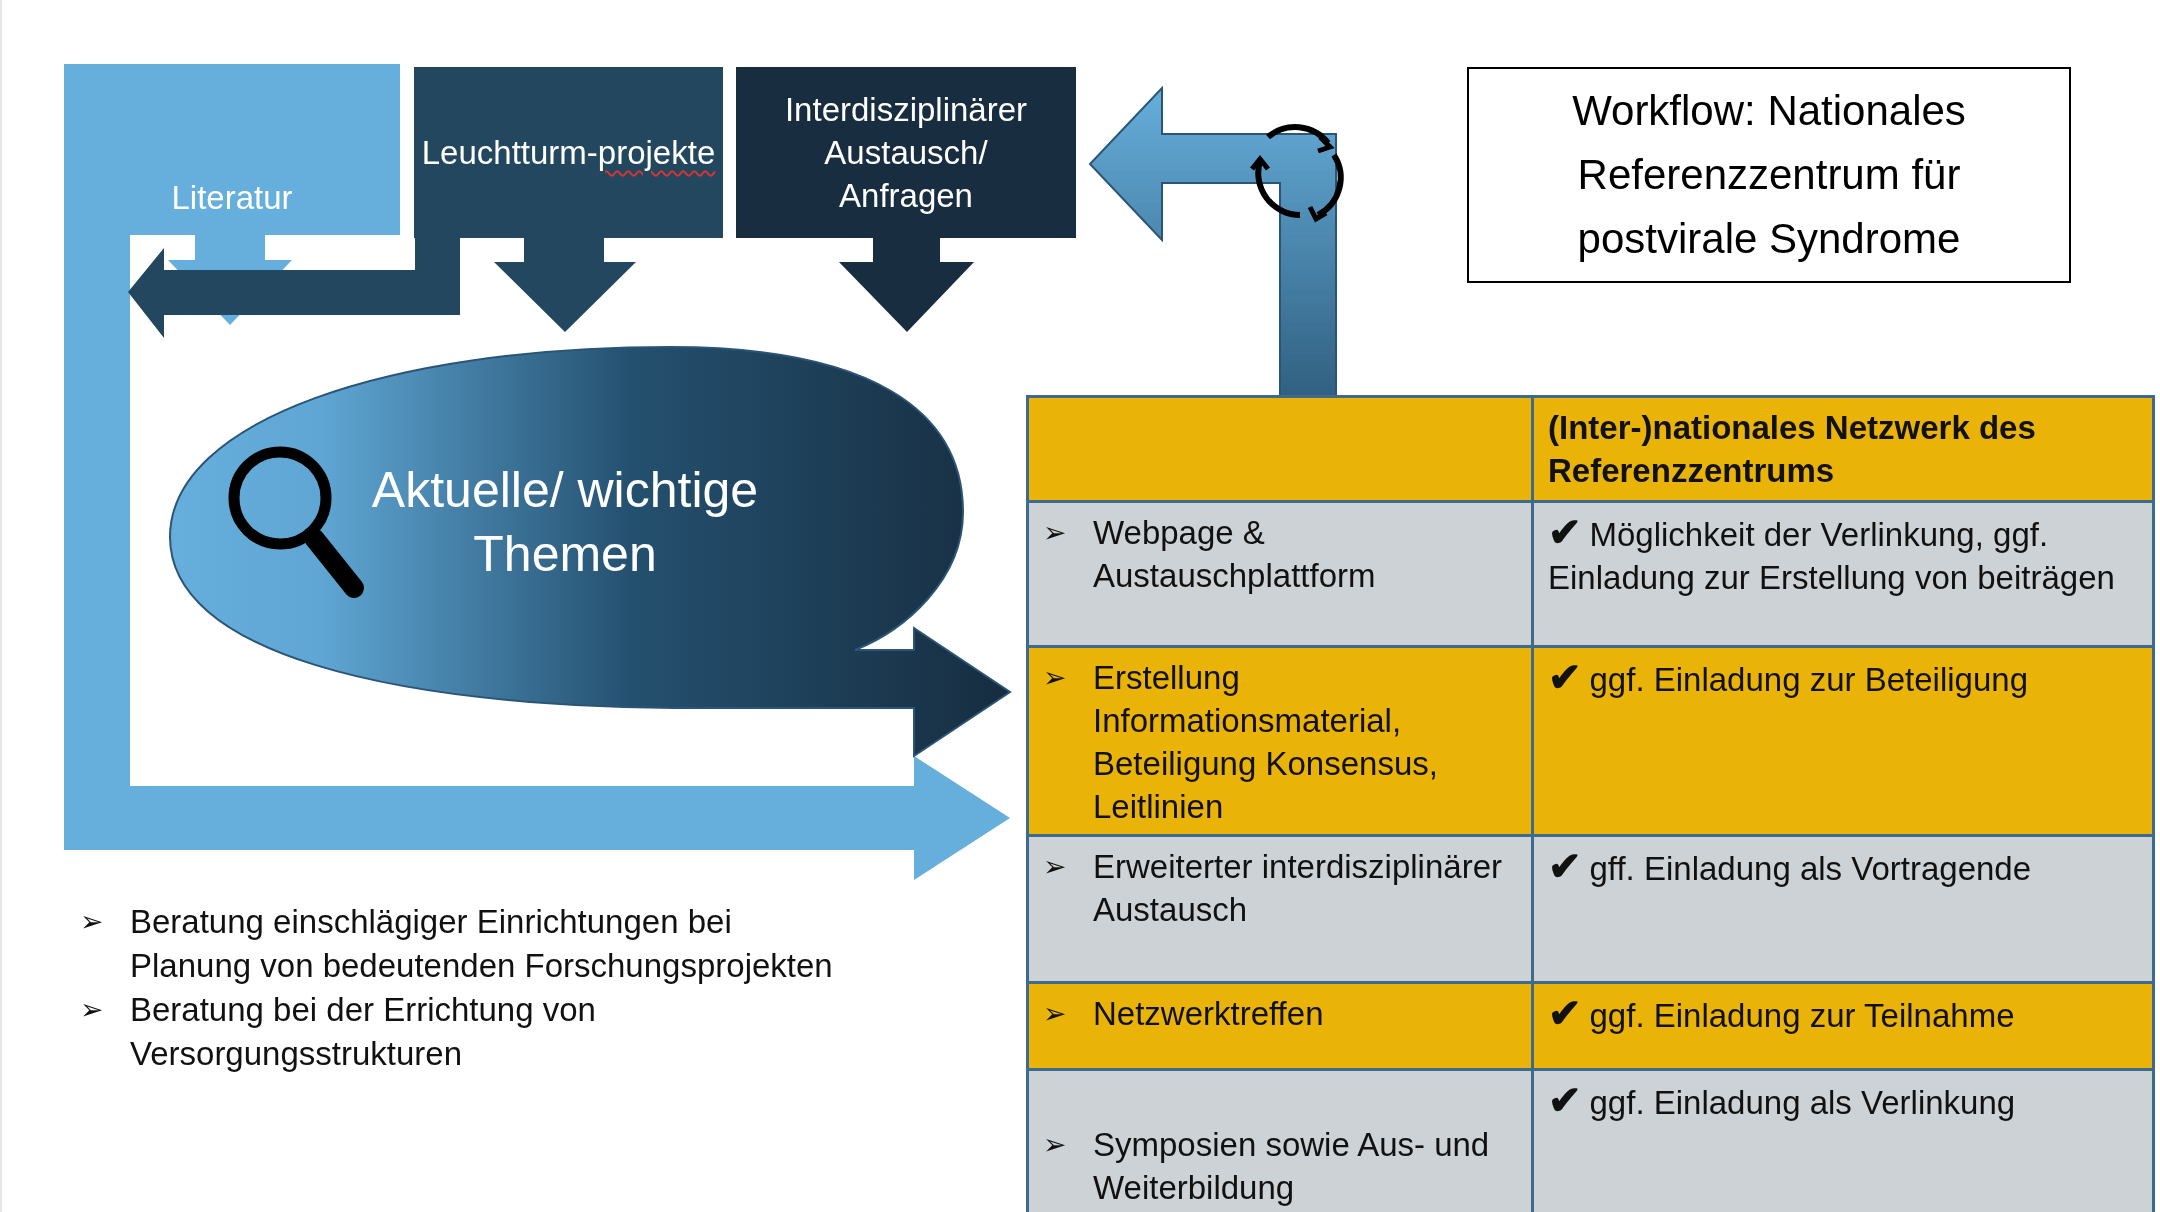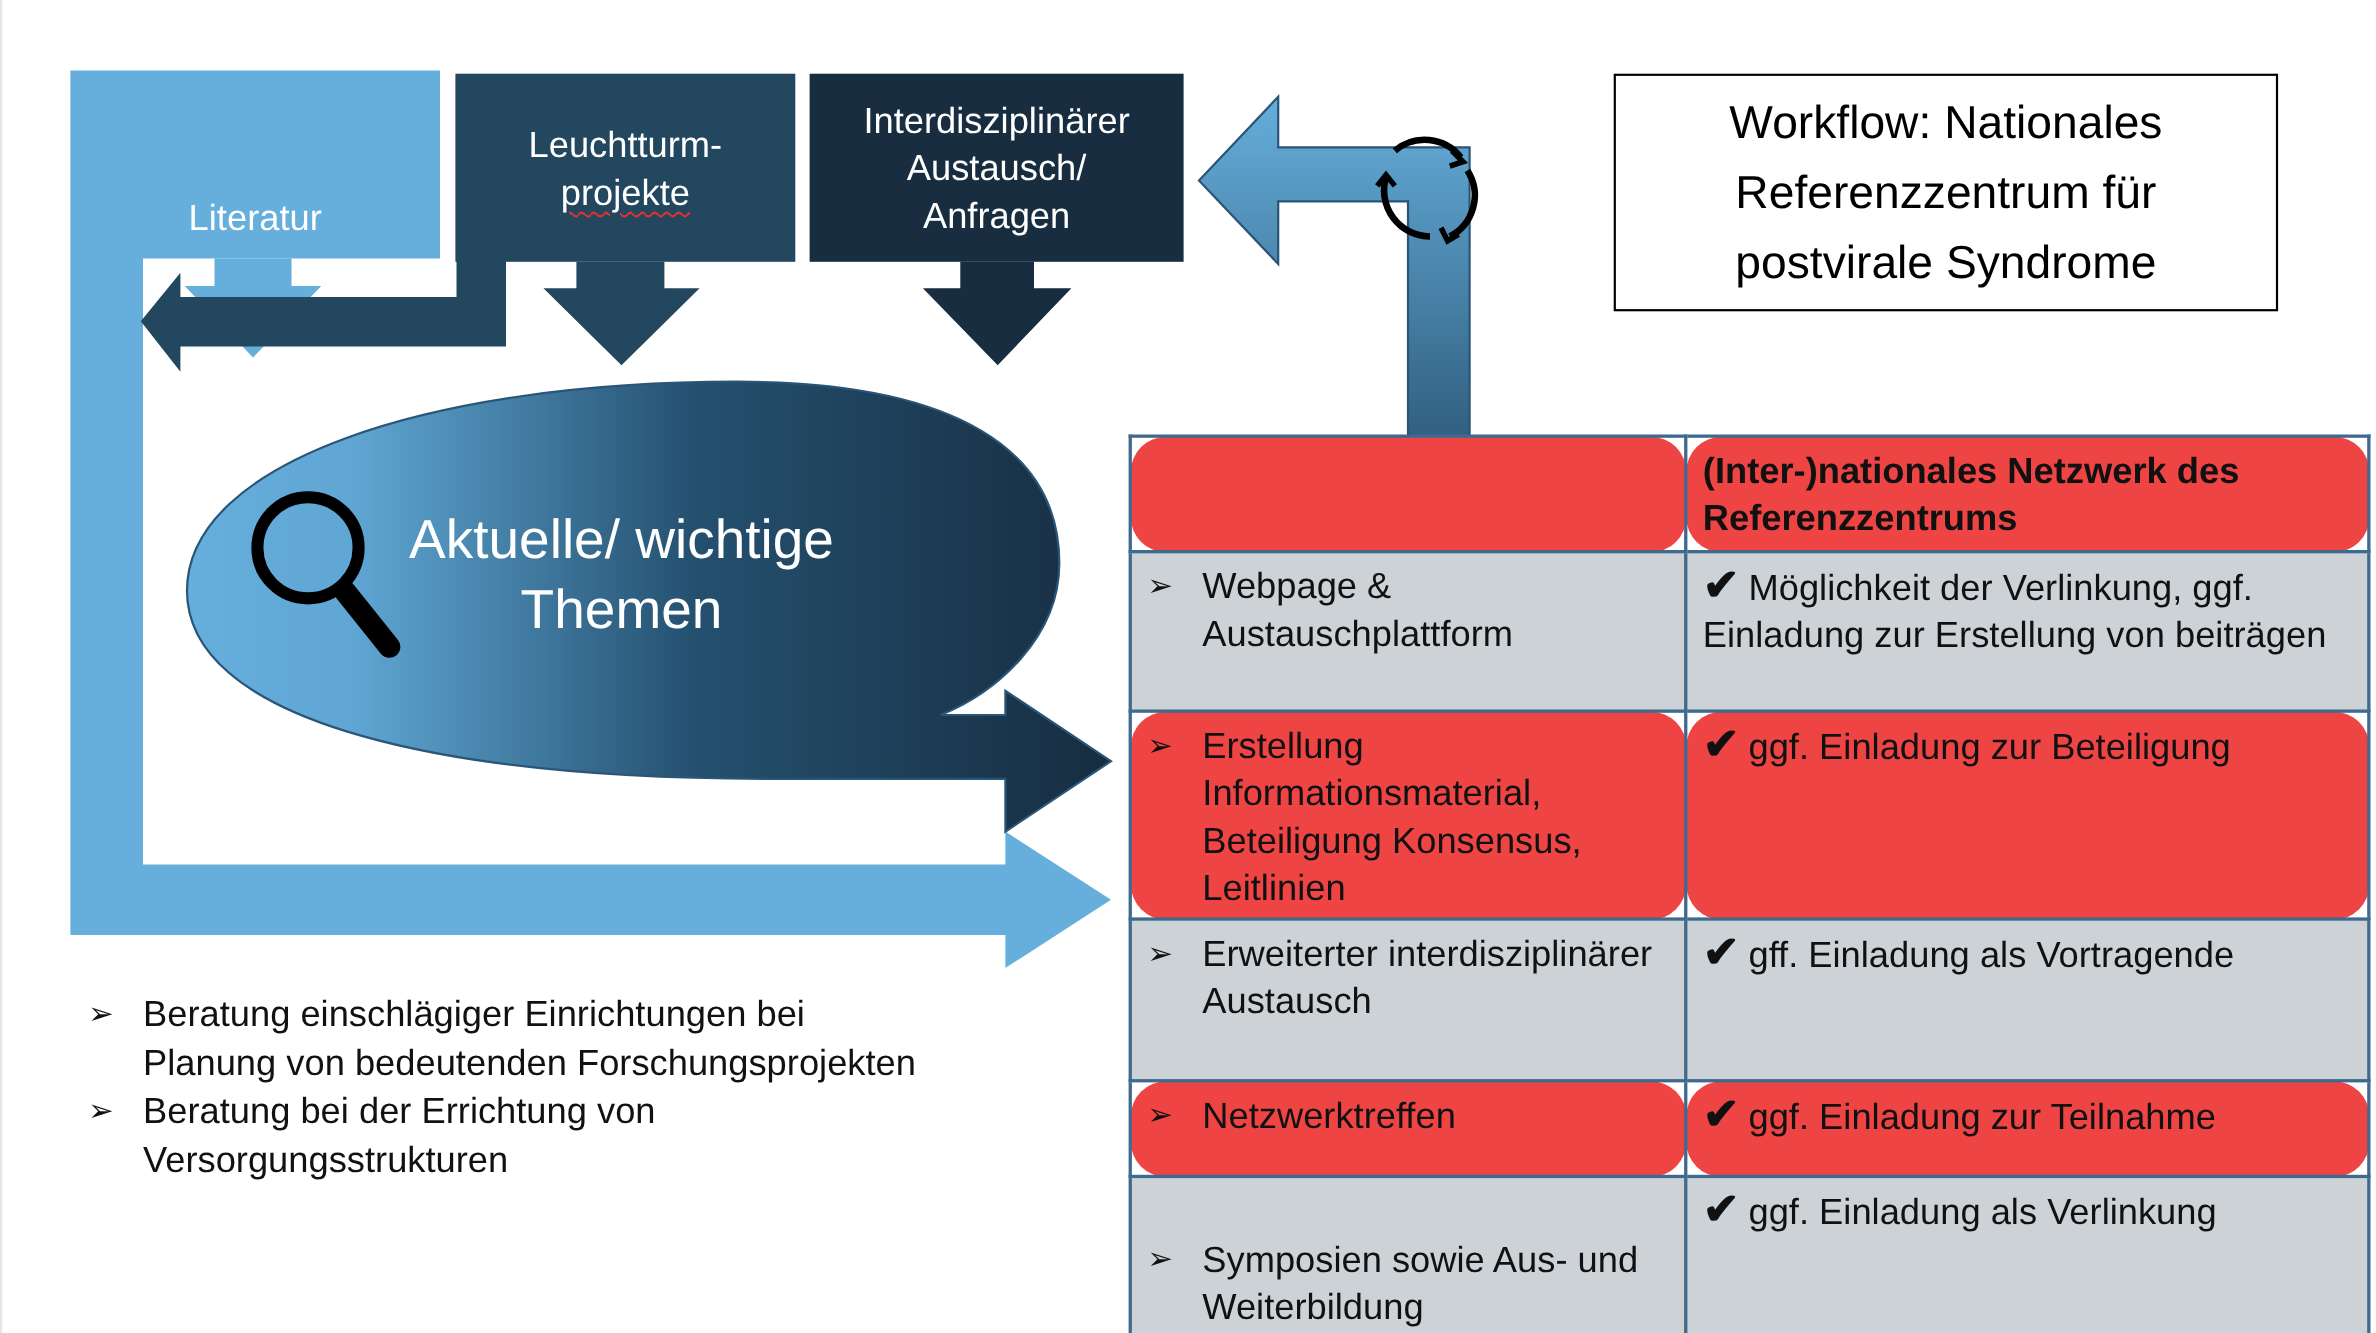--- a/index.html
+++ b/index.html
@@ -6,21 +6,21 @@
   body{width:2160px;height:1212px;position:relative;background:#ffffff;overflow:hidden;font-family:"Liberation Sans",sans-serif;}
   .abs{position:absolute;}
   .leftline{left:0;top:0;width:2px;height:1212px;background:#e6e6e6;}
   svg.shapes{position:absolute;left:0;top:0;}
   .box{display:flex;align-items:center;justify-content:center;text-align:center;color:#fff;font-size:33px;line-height:43px;white-space:pre-line;}
   .title-box{left:1467px;top:67px;width:600px;height:212px;border:2px solid #000;background:#fff;display:flex;align-items:center;justify-content:center;text-align:center;font-size:42px;line-height:64px;color:#000;white-space:pre-line;}
   .ellipse-text{left:330px;top:458px;width:470px;text-align:center;color:#fff;font-size:50px;line-height:64px;white-space:pre-line;}
   table.net{position:absolute;left:1026px;top:395px;width:1129px;border-collapse:collapse;font-size:33px;line-height:43px;color:#111;}
   table.net td{border:3px solid #3e6a8e;vertical-align:top;padding:8px 14px 6px 14px;}
   table.net td.c1{width:474px;}
-  table.net tr.light td{background:#ef4444;border-radius:32px;}
+  table.net tr.light td{background:#eab308;}
   table.net tr.dark td{background:#cdd2d6;}
   .hdr{font-weight:bold;}
   .item{display:flex;}
   .bullet{width:50px;flex:0 0 50px;font-size:28px;}
   .check{font-size:40px;font-weight:bold;margin-right:8px;}
   .extra{left:80px;top:900px;width:760px;font-size:33px;line-height:44px;color:#111;}
   .extra .row{display:flex;}
   .extra .b{width:50px;flex:0 0 50px;font-size:28px;}
   .underline-red{text-decoration:underline wavy #d33;text-underline-offset:6px;text-decoration-thickness:2px;text-align:center;}
 </style>
@@ -58,21 +58,21 @@
   <path d="M873 238 L940 238 L940 262 L974 262 L907 332 L839 262 L873 262 Z" fill="#182d3f"></path>
 
   <path d="M170 537 C170 420 390 347 670 347 C870 347 963 410 963 512 C963 580 905 630 855 650 L914 650 L914 628 L1010 692 L914 756 L914 708 L700 708 C380 708 170 650 170 537 Z" fill="url(#ellGrad)" stroke="#2b5576" stroke-width="2"></path>
 
   <path d="M1330 134 L1162 134 L1162 88 L1090 164 L1162 240 L1162 183 L1280 183 L1280 420 L1236 420 L1308 500 L1380 420 L1336 420 L1336 134 Z" fill="url(#vGrad)" stroke="#2b5576" stroke-width="2"></path>
 </svg>
 
 <div class="abs box" style="left:64px;top:64px;width:336px;height:171px;background:transparent;margin-top:48px;">
   <span>Literatur</span>
 </div>
-<div class="abs box" style="left:414px;top:67px;width:309px;height:171px;background:#23475f;flex-direction:column;">
+<div class="abs box" style="left:414px;top:67px;width:309px;height:171px;background:#23475f;flex-direction:row;">
   <span>Leuchtturm-</span>
   <span class="underline-red">projekte</span>
 </div>
 <div class="abs box" style="left:736px;top:67px;width:340px;height:171px;background:#182d3f;">
   <span>Interdisziplinärer
 Austausch/
 Anfragen</span>
 </div>
 
 <svg class="abs" style="left:1238px;top:115px;" width="112" height="112" viewBox="0 0 112 112">

